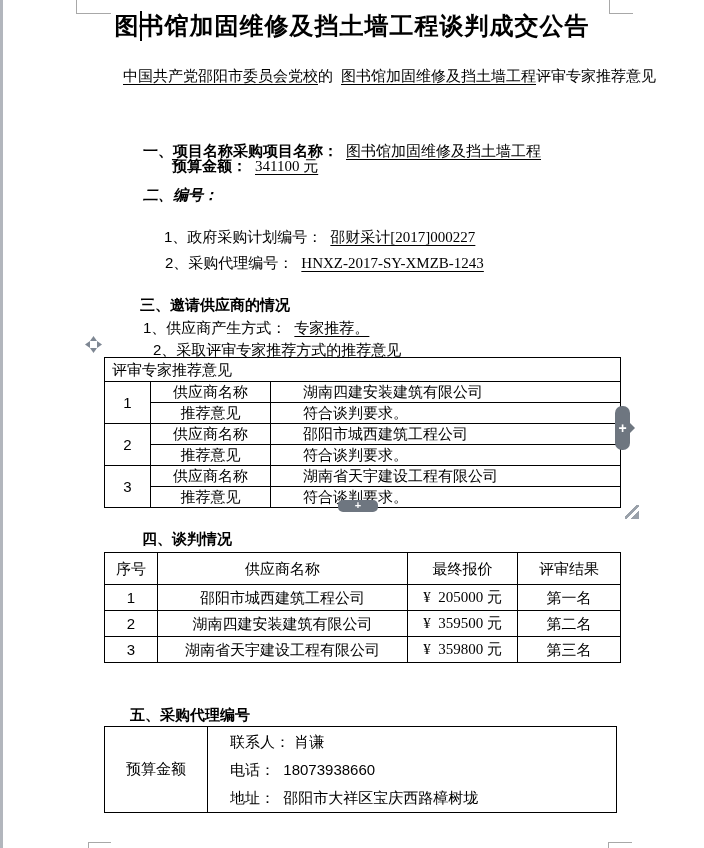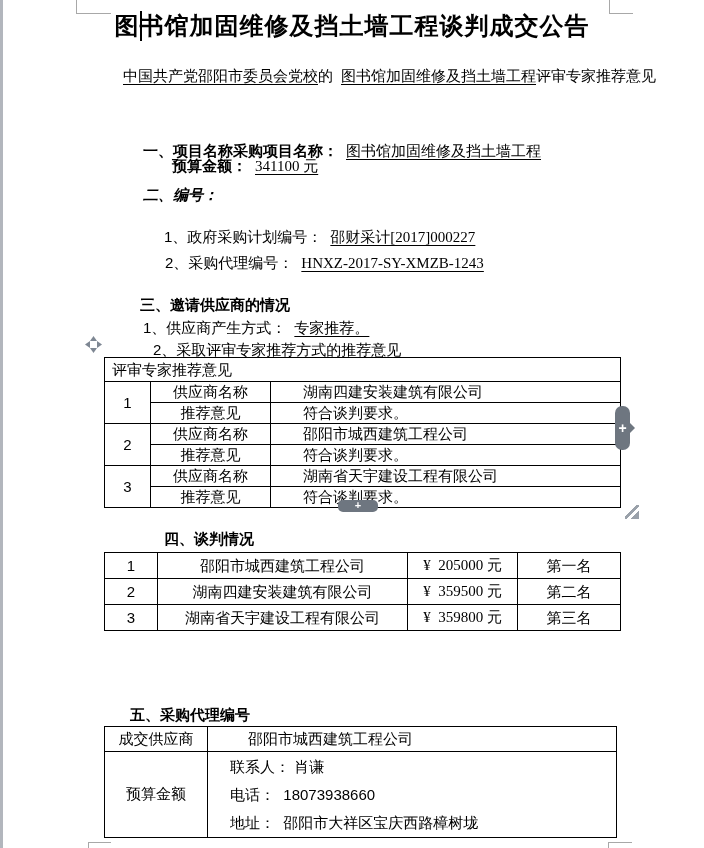--- a/index.html
+++ b/index.html
@@ -129,29 +129,35 @@
 <svg class="abs move-handle" viewBox="0 0 17 17">
   <polygon points="8.5,0 5,5 12,5" fill="#7e8793"></polygon>
   <polygon points="8.5,17 5,12 12,12" fill="#7e8793"></polygon>
   <polygon points="0,8.5 5,5 5,12" fill="#7e8793"></polygon>
   <polygon points="17,8.5 12,5 12,12" fill="#7e8793"></polygon>
 </svg>
 <div class="abs pill-v"><span>+</span><span class="tip"></span></div>
 <div class="abs pill-h"><span>+</span></div>
 <div class="abs resize-handle"></div>
 
-<div class="abs h" style="left:142px;top:530px;margin-left:22px;">四、谈判情况</div>
+<div class="abs h" style="left:142px;top:530px;">四、谈判情况</div>
 <table class="abs t2 outer">
   <colgroup>
       <col style="width:53px">
       <col style="width:250px">
       <col style="width:110px">
       <col style="width:103px">
     </colgroup>
   <tbody>
+      <tr class="hd">
+    <td>序号</td>
+    <td>供应商名称</td>
+    <td>最终报价</td>
+    <td>评审结果</td>
+  </tr>
   <tr>
     <td>1</td>
     <td>邵阳市城西建筑工程公司</td>
     <td class="ser">¥  205000 元</td>
     <td>第一名</td>
   </tr>
   <tr>
     <td>2</td>
     <td>湖南四建安装建筑有限公司</td>
     <td class="ser">¥  359500 元</td>
@@ -166,24 +172,20 @@
 </tbody>
   </table>
 
 <div class="abs h" style="left:130px;top:706px;">五、采购代理编号</div>
 <table class="abs t3 outer">
   <colgroup>
       <col style="width:103px">
       <col style="width:409px">
     </colgroup>
   <tbody>
-      <tr class="r1">
-    <td class="lab">成交供应商</td>
-    <td class="sup-val">邵阳市城西建筑工程公司</td>
-  </tr>
   <tr>
     <td class="lab">预算金额</td>
     <td class="contact-cell">
       <div>联系人： 肖谦</div>
       <div class="ser-mix">电话：  18073938660</div>
       <div>地址：  邵阳市大祥区宝庆西路樟树垅</div>
     </td>
   </tr>
 </tbody>
   </table>

